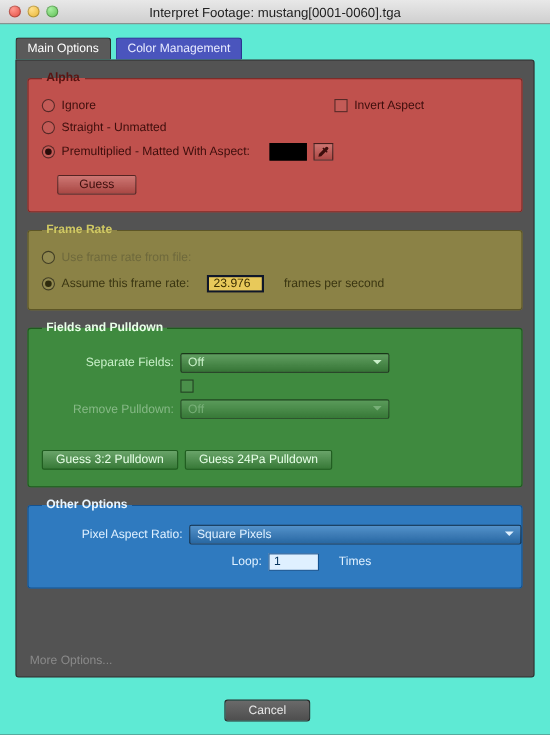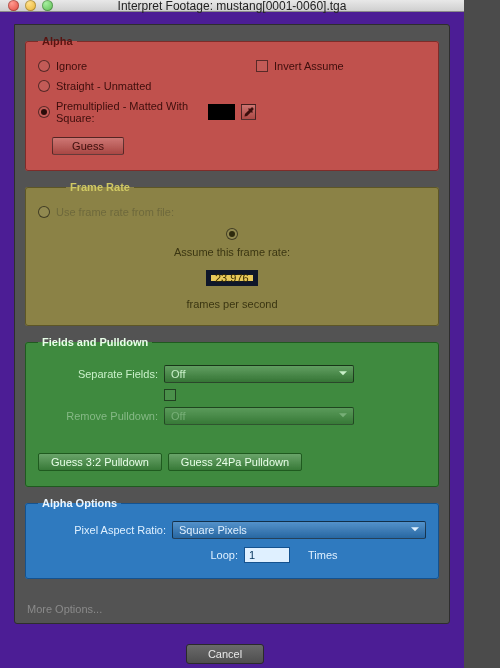--- a/index.html
+++ b/index.html
@@ -1,57 +1,57 @@
 <!DOCTYPE html>
 <html><head>
 <meta charset="utf-8">
 <style>
   * { box-sizing: border-box; margin: 0; padding: 0; font-family: "Lucida Grande", "Segoe UI", Arial, sans-serif; font-size: 11px; }
   body { background: #4b4b4b; }
-  .window { width: 464px; height: 668px; background: #4c1d95; display: flex; flex-direction: column; }
+  .window { width: 500px; height: 668px; background: #5eead4; display: flex; flex-direction: column; }
   .titlebar { height: 22px; background: linear-gradient(#e8e8e8,#cfcfcf); border-bottom: 1px solid #8a8a8a; display: flex; align-items: center; position: relative; }
   .traffic { display: flex; gap: 6px; margin-left: 8px; }
   .tl { width: 11px; height: 11px; border-radius: 50%; box-shadow: inset 0 0 0 1px rgba(0,0,0,.25); }
   .tl.r{background:radial-gradient(circle at 35% 30%,#ff9a90,#e1453a);}
   .tl.y{background:radial-gradient(circle at 35% 30%,#ffe08a,#e6b12e);}
   .tl.g{background:radial-gradient(circle at 35% 30%,#a6efa0,#58b94c);}
   .title { position: absolute; left:0; right:0; text-align:center; color:#222; font-size:12px; }
   .content { flex:1; padding: 12px 14px 10px 14px; display:flex; flex-direction:column; }
   .tabs { display:flex; gap:4px; }
   .tab { padding:3px 10px 4px; border:1px solid #2e2e2e; border-bottom:none; border-radius:3px 3px 0 0; color:#ddd; background:#3d3d3d; cursor:pointer; }
   .tab.active { background:#5a5a5a; color:#fff; }
   .tab.cm { background:#4a55bd; border-color:#2a3590; color:#e8ebff; }
   .panel { flex:1; border:1px solid #2e2e2e; border-radius:0 3px 3px 3px; background:#535353; padding:10px 10px 8px 10px; display:flex; flex-direction:column; gap:10px; }
-  fieldset { border:1px solid rgba(0,0,0,.4); border-radius:3px; padding:10px 12px 12px 12px; position:relative; }
+  fieldset { border:1px solid rgba(0,0,0,.4); border-radius:3px; padding:10px 0 12px 12px; position:relative; }
   legend { padding:0 4px; font-weight:bold; font-size:11px; }
   .alpha { background:#c0514d; border-color:#7e2c29; }
   .alpha, .alpha * { color:#3d0e0c; }
   .alpha legend { color:#5a1411; }
   .framerate { background:#8b8246; border-color:#5d5626; }
   .framerate, .framerate * { color:#3b3612; }
-  .framerate legend { color:#cfc863;margin-left:28px; }
+  .framerate legend { color:#cfc863; }
   .framerate .disabled, .framerate .disabled * { color:#6e693c; }
   .fields { background:#3f8a3f; border-color:#1f5a1f; }
   .fields, .fields * { color:#c9f0c9; }
   .fields legend { color:#e8ffe8; }
   .fields .disabled, .fields .disabled * { color:#86b986; }
   .other { background:#2f7abf; border-color:#14528f; }
   .other, .other * { color:#dff0ff; }
   .other legend { color:#eaf6ff; }
   .row { display:flex; align-items:center; gap:6px; margin:3px 0; }
   .radio,.check { width:12px; height:12px; border:1px solid rgba(0,0,0,.55); background:rgba(255,255,255,.06); display:inline-flex; align-items:center; justify-content:center; flex-shrink:0; }
   .radio { border-radius:50%; }
   .radio.sel::after { content:""; width:6px; height:6px; border-radius:50%; background:#2a0c0a; }
   .framerate .radio.sel::after { background:#2e2a0d; }
   .btn { display:inline-flex; align-items:center; justify-content:center; padding:2px 12px; border:1px solid rgba(0,0,0,.5); border-radius:2px; background:linear-gradient(rgba(255,255,255,.22),rgba(0,0,0,.12)); cursor:pointer; min-height:18px; }
   .alpha .btn { color:#3d0e0c; }
   .fields .btn { color:#e8ffe8; border-color:#1f5a1f; }
   .swatch { width:34px; height:16px; background:#000; border:1px solid rgba(0,0,0,.6); }
   .picker { width:18px; height:16px; border:1px solid rgba(0,0,0,.6); display:flex; align-items:center; justify-content:center; background:linear-gradient(rgba(255,255,255,.2),rgba(0,0,0,.1)); }
-  .numfield { width:52px; height:16px; background:#e8c95a; border:5px solid #0f172a; color:#3a2d00; padding:0 4px; display:flex; align-items:center; }
+  .numfield { width:52px; height:16px; background:#e8c95a; border:2px solid #0f172a; color:#3a2d00; padding:0 4px; display:flex; align-items:center; }
   .select { height:18px; border:1px solid rgba(0,0,0,.55); background:linear-gradient(rgba(255,255,255,.18),rgba(0,0,0,.15)); display:flex; align-items:center; padding:0 18px 0 6px; position:relative; border-radius:2px; min-width:170px; }
   .select::after { content:""; position:absolute; right:6px; top:50%; transform:translateY(-35%); border:4px solid transparent; border-top-color:currentColor; }
   .fields .select.disabled { opacity:.8; }
   .loopfield { width:46px; height:16px; background:#dff0ff; border:1px solid #14528f; color:#0a3860; padding:0 4px; display:flex; align-items:center; }
   .labelright { text-align:right; min-width:120px; }
   .moreopt { color:#8a8a8a; padding:4px 2px 0 2px; font-size:11px; }
   .footer { display:flex; justify-content:center; gap:10px; padding:10px 14px 12px 0; }
   .fbtn { min-width:78px; height:20px; border:1px solid #2a2a2a; border-radius:3px; display:flex; align-items:center; justify-content:center; color:#e8e8e8; background:linear-gradient(#6a6a6a,#4e4e4e); cursor:pointer; }
   .fbtn.primary { border-color:#c88300; background:linear-gradient(#7a6a3a,#5a4b22); box-shadow:0 0 0 1px #d89a1e inset; }
   .spacer { flex:1; }
@@ -64,66 +64,70 @@
   <div class="titlebar">
     <div class="traffic">
       <div class="tl r"></div>
       <div class="tl y"></div>
       <div class="tl g"></div>
     </div>
     <div class="title">Interpret Footage: mustang[0001-0060].tga</div>
   </div>
 
   <div class="content">
+    <div class="tabs">
+      <div class="tab active">Main Options</div>
+      <div class="tab cm">Color Management</div>
+    </div>
 
     <div class="panel">
 
       <fieldset class="alpha">
         <legend>Alpha</legend>
         <div style="display:flex;">
           <div style="flex:1;">
             <div class="row">
               <span class="radio"></span>
               <span>Ignore</span>
             </div>
             <div class="row" style="margin-top:8px;">
               <span class="radio"></span>
               <span>Straight - Unmatted</span>
             </div>
             <div class="row" style="margin-top:8px;">
               <span class="radio sel"></span>
-              <span>Premultiplied - Matted With Square:</span>
+              <span>Premultiplied - Matted With Aspect:</span>
               <span style="width:6px;"></span>
               <span class="swatch"></span>
               <span class="picker">
                 <svg class="eyedrop" viewBox="0 0 16 16">
                     <path d="M13.5 2.5a2 2 0 0 0-2.8 0L9.2 4 8 2.8 6.8 4l1.2 1.2-5.4 5.4L2 14l3.4-.6 5.4-5.4L12 9.2 13.2 8 12 6.8l1.5-1.5a2 2 0 0 0 0-2.8z" fill="#3d0e0c"></path>
                   </svg>
               </span>
             </div>
           </div>
           <div style="width:170px;">
             <div class="row">
               <span class="check"></span>
-              <span>Invert Assume</span>
+              <span>Invert Aspect</span>
             </div>
           </div>
         </div>
         <div class="row" style="margin-top:10px; margin-left:14px;align-items:flex-end;">
           <span class="btn" style="min-width:72px;">Guess</span>
         </div>
       </fieldset>
 
       <fieldset class="framerate">
         <legend>Frame Rate</legend>
         <div class="row disabled">
           <span class="radio"></span>
           <span>Use frame rate from file:</span>
         </div>
-        <div class="row" style="margin-top:10px;flex-direction:column;">
+        <div class="row" style="margin-top:10px;">
           <span class="radio sel"></span>
           <span>Assume this frame rate:</span>
           <span style="width:4px;"></span>
           <span class="numfield">23.976</span>
           <span style="width:6px;"></span>
           <span>frames per second</span>
         </div>
       </fieldset>
 
       <fieldset class="fields">
@@ -144,21 +148,21 @@
             <span>Off</span>
           </span>
         </div>
         <div class="row" style="margin-top:28px; ">
           <span class="btn">Guess 3:2 Pulldown</span>
           <span class="btn">Guess 24Pa Pulldown</span>
         </div>
       </fieldset>
 
       <fieldset class="other">
-        <legend>Alpha Options</legend>
+        <legend>Other Options</legend>
         <div class="row" style="margin-top:2px;">
           <span class="labelright" style="min-width:128px;">Pixel Aspect Ratio:</span>
           <span class="select" style="flex:1;text-align:right;">
             <span>Square Pixels</span>
           </span>
         </div>
         <div class="row" style="margin-top:8px;">
           <span class="labelright" style="min-width:128px; padding-right:0;"></span>
           <span style="min-width:66px; text-align:right;">Loop:</span>
           <span class="loopfield">1</span>

